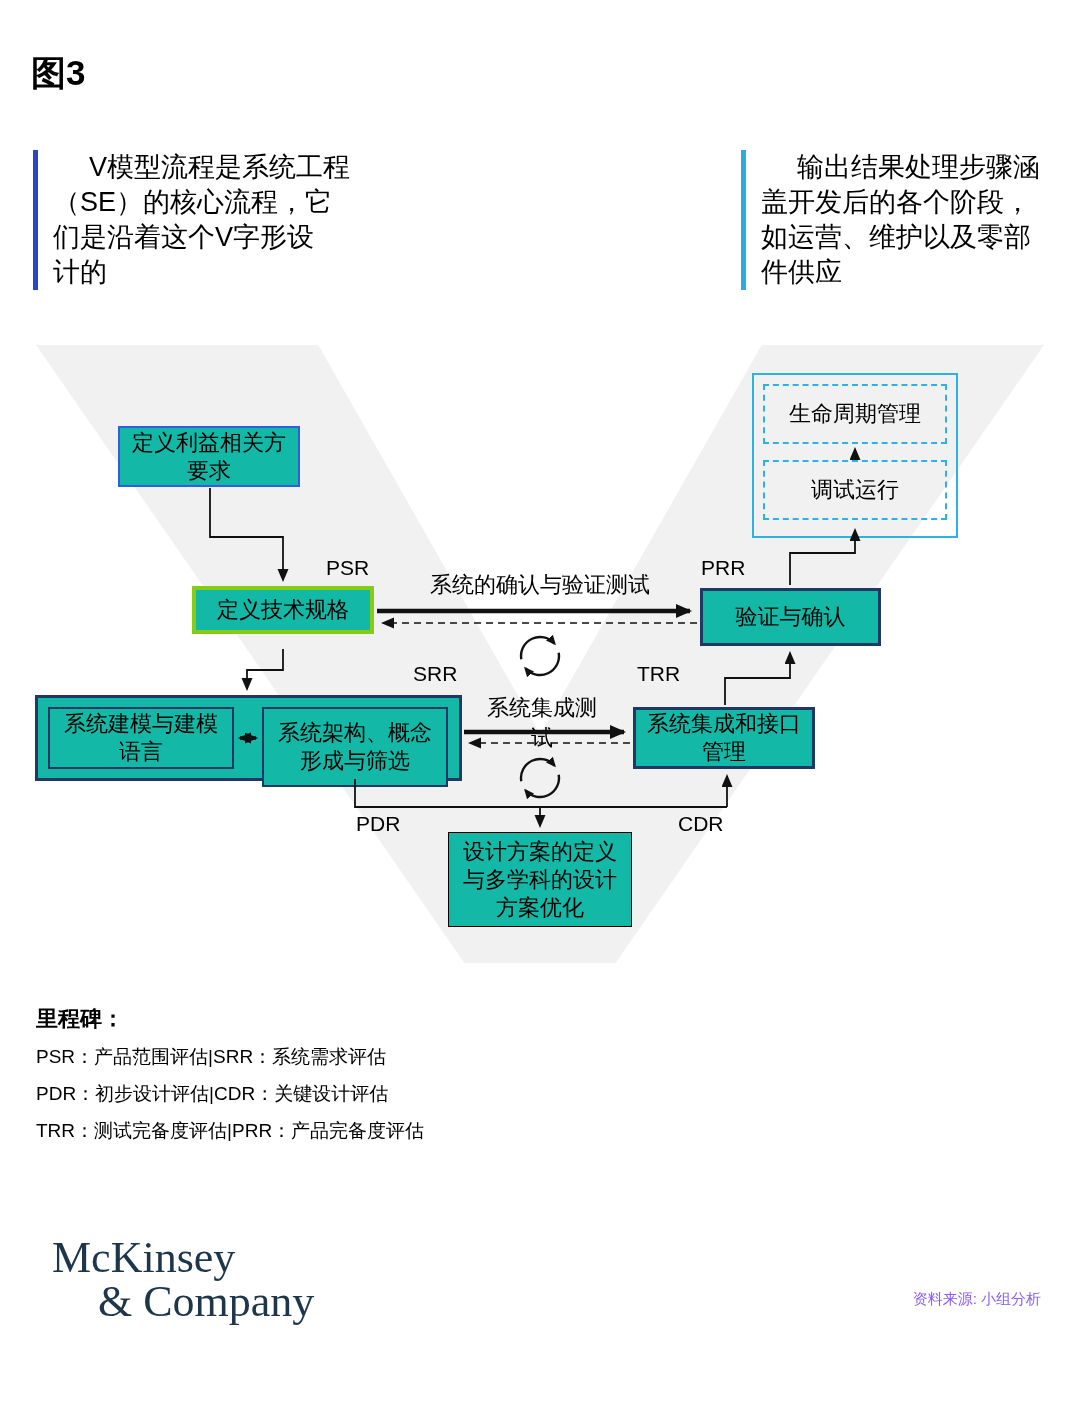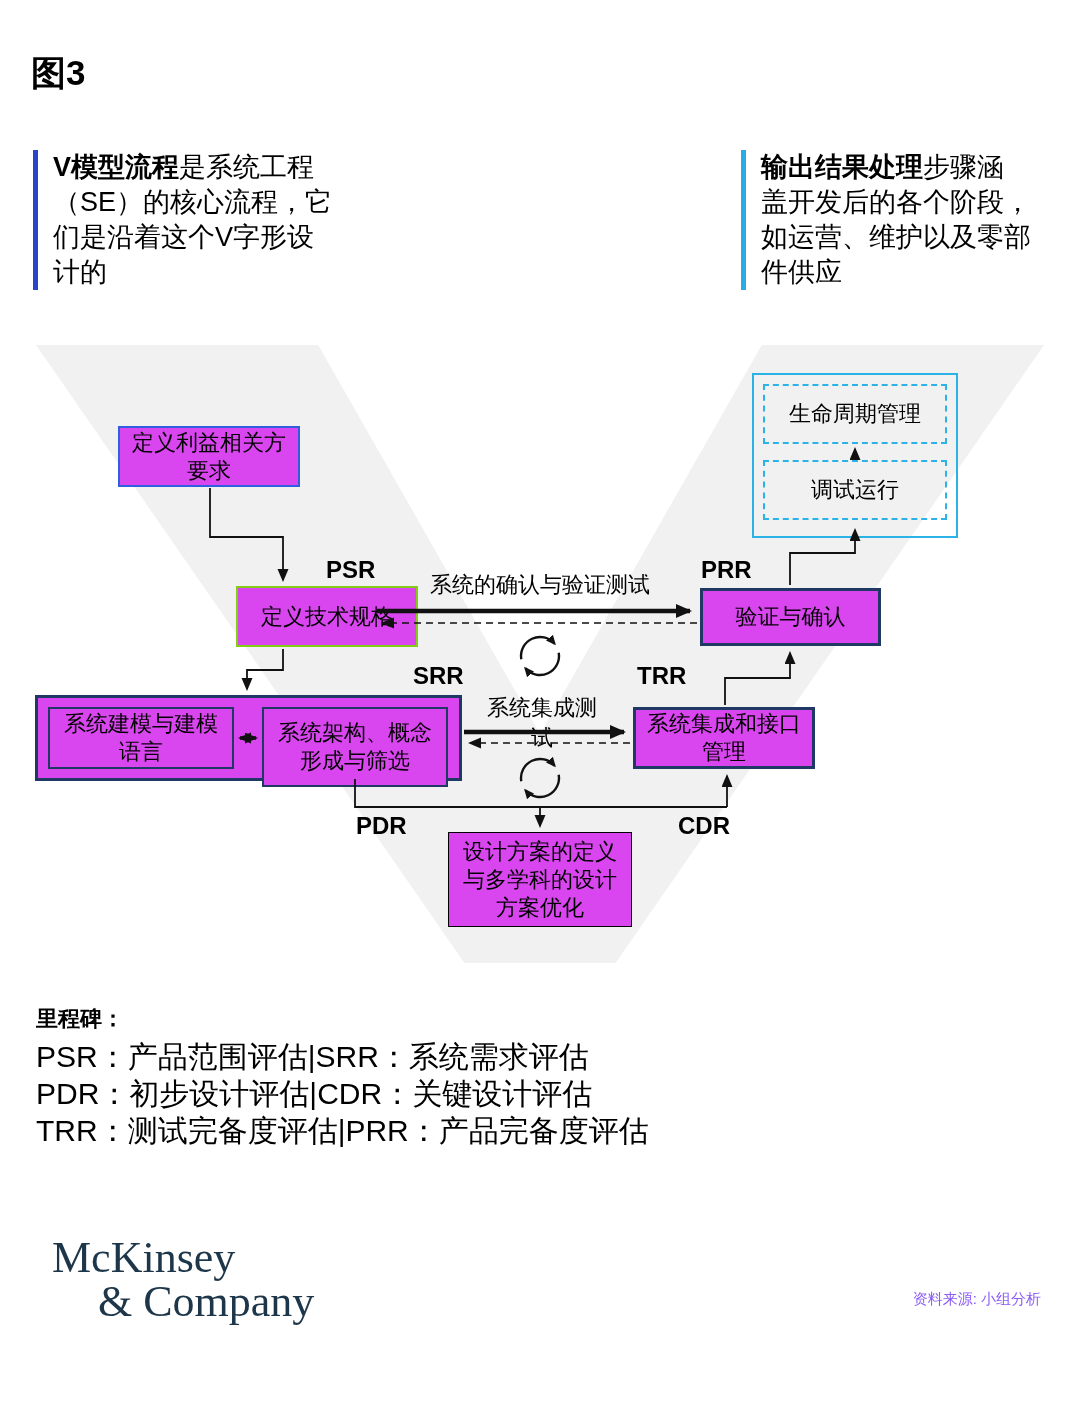--- a/index.html
+++ b/index.html
@@ -5,65 +5,65 @@
   html,body{margin:0;padding:0;background:#fff;}
   .page{position:relative;width:1080px;height:1413px;background:#ffffff;overflow:hidden;
         font-family:"Liberation Sans","DejaVu Sans",sans-serif;color:#000;}
 
   
   .fig-label{position:absolute;left:31px;top:50px;font-size:35px;font-weight:bold;z-index:2;}
 
   
   .hcol{position:absolute;top:150px;width:300px;min-height:132px;border-left:5px solid #2746C8;
         padding-left:15px;font-size:27px;line-height:35px;white-space:pre-line;z-index:2;}
-  .hcol b{font-weight:bold;}
+  .hcol b{font-weight:normal;margin-left:36px;}
   .hcol-0{left:33px;border-left-color:#2746C8;}
   .hcol-1{left:388px;border-left-color:#2E5AE8;}
   .hcol-2{left:741px;border-left-color:#29ACE3;}
 
   
   .vmark{position:absolute;left:36px;top:345px;width:1008px;height:618px;background:#F1F1F2;z-index:0;
          clip-path:polygon(0 0,28% 0,50% 63%,72% 0,100% 0,57.5% 100%,42.5% 100%);}
 
   
   .wires{position:absolute;left:0;top:0;z-index:3;pointer-events:none;}
 
   
   .box{position:absolute;z-index:2;display:flex;align-items:center;justify-content:center;
-       text-align:center;white-space:pre-line;font-size:22px;line-height:28px;background:#d946ef;box-sizing:border-box;}
+       text-align:center;white-space:pre-line;font-size:22px;line-height:28px;background:#14b8a6;box-sizing:border-box;}
   .b-stakeholder{left:118px;top:426px;width:182px;height:61px;border:2px solid #2F5FE0;}
-  .b-techspec{left:192px;top:586px;width:182px;height:61px;border:2px solid #84cc16;margin-left:44px;}
+  .b-techspec{left:192px;top:586px;width:182px;height:48px;border:4px solid #84cc16;}
   .b-verification{left:700px;top:588px;width:181px;height:58px;border:3px solid #1F3864;}
   .b-container{left:35px;top:695px;width:427px;height:86px;border:3px solid #1F3864;}
   .b-modeling{left:48px;top:707px;width:186px;height:62px;border:2px solid #1F3864;}
   .b-architecture{left:262px;top:707px;width:186px;height:80px;border:2px solid #1F3864;text-align:center;}
   .b-integration{left:633px;top:707px;width:182px;height:62px;border:3px solid #1F3864;}
   .b-design{left:448px;top:832px;width:184px;height:95px;border:1px solid #000000;}
   .b-cyan-outer{left:752px;top:373px;width:206px;height:165px;border:2px solid #2BB3E8;background:transparent;}
   .b-lifecycle{left:763px;top:384px;width:184px;height:60px;border:2px dashed #2BB3E8;background:transparent;}
   .b-commissioning{left:763px;top:460px;width:184px;height:60px;border:2px dashed #2BB3E8;background:transparent;}
 
   
-  .mlabel{position:absolute;z-index:2;font-weight:bold;font-size:24px;}
+  .mlabel{position:absolute;z-index:2;font-weight:normal;font-size:21px;}
   .l-psr{left:326px;top:556px;}
   .l-prr{left:701px;top:556px;}
   .l-srr{left:413px;top:662px;}
   .l-trr{left:637px;top:662px;}
   .l-pdr{left:356px;top:812px;}
   .l-cdr{left:678px;top:812px;}
 
   
   .edge-label{position:absolute;z-index:2;font-size:22px;text-align:center;}
   .e-val{left:428px;top:570px;width:224px;}
   .e-int{left:477px;top:693px;width:130px;}
 
   
   .legend{position:absolute;left:36px;top:1000px;z-index:2;}
   .legend-title{font-size:22px;font-weight:bold;line-height:38px;}
-  .legend-line{font-size:30px;line-height:37px;}
+  .legend-line{font-size:19px;line-height:37px;}
 
   
   .logo{position:absolute;left:52px;top:1236px;z-index:2;color:#1D3649;
         font-family:"Liberation Serif","DejaVu Serif",serif;font-size:44px;line-height:44px;}
   .logo-l2{margin-left:46px;}
   .source{position:absolute;right:39px;top:1290px;z-index:2;font-size:15px;color:#8b5cf6;}
 </style>
 </head>
 <body>
 

